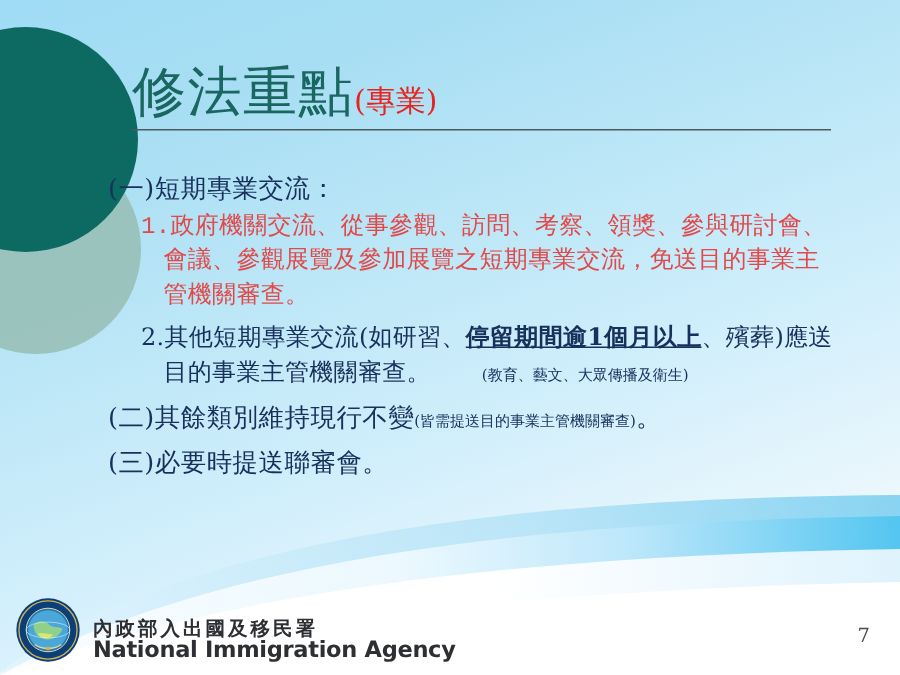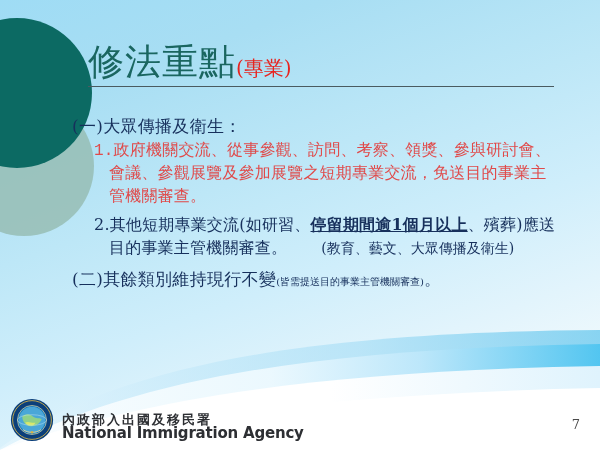--- a/index.html
+++ b/index.html
@@ -156,21 +156,21 @@
   }
   .lvl3-dark .hang {
     display: block;
     margin-left: 15px;
   }
   .underline-seg {
     text-decoration: underline;
     font-weight: bold;
   }
   .note-small {
-    font-size: 14px;
+    font-size: 10px;
     letter-spacing: 0;
     margin-left: 34px;
     color: #17305c;
   }
   .note-inline {
     font-size: 10px;
     letter-spacing: 0;
     color: #17305c;
   }
 
@@ -236,39 +236,40 @@
   <div class="title-block">
     <div class="title-line1">
       <span class="title-main">修法重點</span><span class="title-sub">(專業)</span>
     </div>
     <div class="title-rule"></div>
   </div>
 
   <div class="content">
 
 
-    <div class="lvl2">(一)大眾傳播及衛生：</div>
+    <div class="lvl2">(一)短期專業交流：</div>
 
     <div class="lvl3">
       <span>1.</span><span>政府機關交流、從事參觀、訪問、考察、領獎、參與研討會、</span>
       <span class="hang">會議、參觀展覽及參加展覽之短期專業交流，免送目的事業主</span>
       <span class="hang">管機關審查。</span>
     </div>
 
     <div class="lvl3-dark">
       <span>2.</span><span>其他短期專業交流(如研習、</span><span class="underline-seg">停留期間逾1個月以上</span><span>、殯葬)應送</span>
       <span class="hang">
         <span>目的事業主管機關審查。</span><span class="note-small">(教育、藝文、大眾傳播及衛生)</span>
       </span>
     </div>
 
     <div class="lvl2-tight">
       <span>(二)其餘類別維持現行不變</span><span class="note-inline">(皆需提送目的事業主管機關審查)</span><span>。</span>
     </div>
 
+    <div class="lvl2-tight">(三)必要時提送聯審會。</div>
 
   </div>
 
   <div class="footer-wave">
     <svg width="600" height="120" viewBox="0 0 600 120" preserveAspectRatio="none">
       <defs>
         <linearGradient id="wv1" x1="0" y1="0" x2="1" y2="0">
           <stop offset="0%" stop-color="#ffffff"></stop>
           <stop offset="45%" stop-color="#f2fbff"></stop>
           <stop offset="70%" stop-color="#bfe8fb"></stop>

